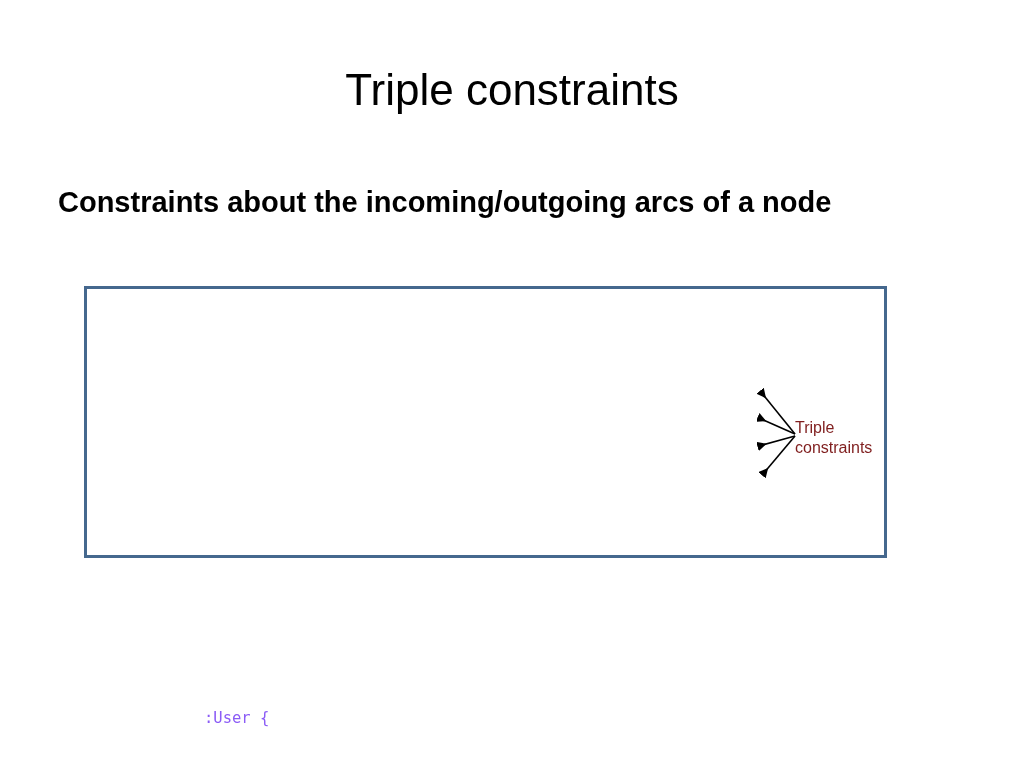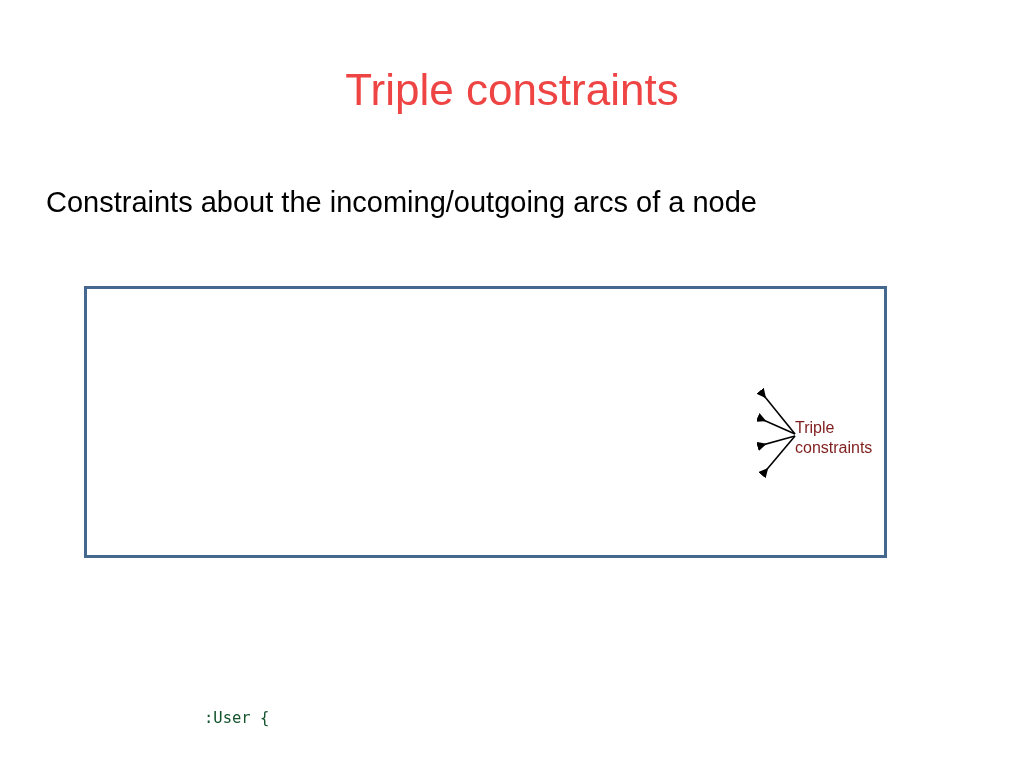--- a/index.html
+++ b/index.html
@@ -20,31 +20,31 @@
   #slide-title {
     position: absolute;
     left: 0;
     top: 66px;
     width: 1024px;
     text-align: center;
     font-size: 44px;
     font-weight: normal;
     line-height: 1.1;
     letter-spacing: 0px;
-    color: #ef4444;
+    color: #000000;
     font-family: "Liberation Sans", sans-serif;
   }
 
   
   #slide-subtitle {
     position: absolute;
-    left: 46px;
+    left: 58px;
     top: 186px;
     font-size: 29px;
-    font-weight: normal;
+    font-weight: bold;
     color: #000000;
     white-space: nowrap;
     font-family: "Liberation Sans", sans-serif;
   }
 
   
   #diagram-frame {
     position: absolute;
     left: 84px;
     top: 286px;
@@ -64,21 +64,21 @@
     font-family: "DejaVu Sans Mono", monospace;
     font-size: 15px;
     line-height: 18px;
     white-space: pre;
   }
 
   .code-line-plain {
     height: 17px;
     line-height: 17px;
     padding-left: 3px;
-    color: #14532d;
+    color: #8b5cf6;
     font-size: 15.5px;
   }
   #code-open-brace { margin-bottom: 2px; }
 
   
   #arrow-cluster {
     position: absolute;
     left: 757px;
     top: 388px;
     width: 44px;

